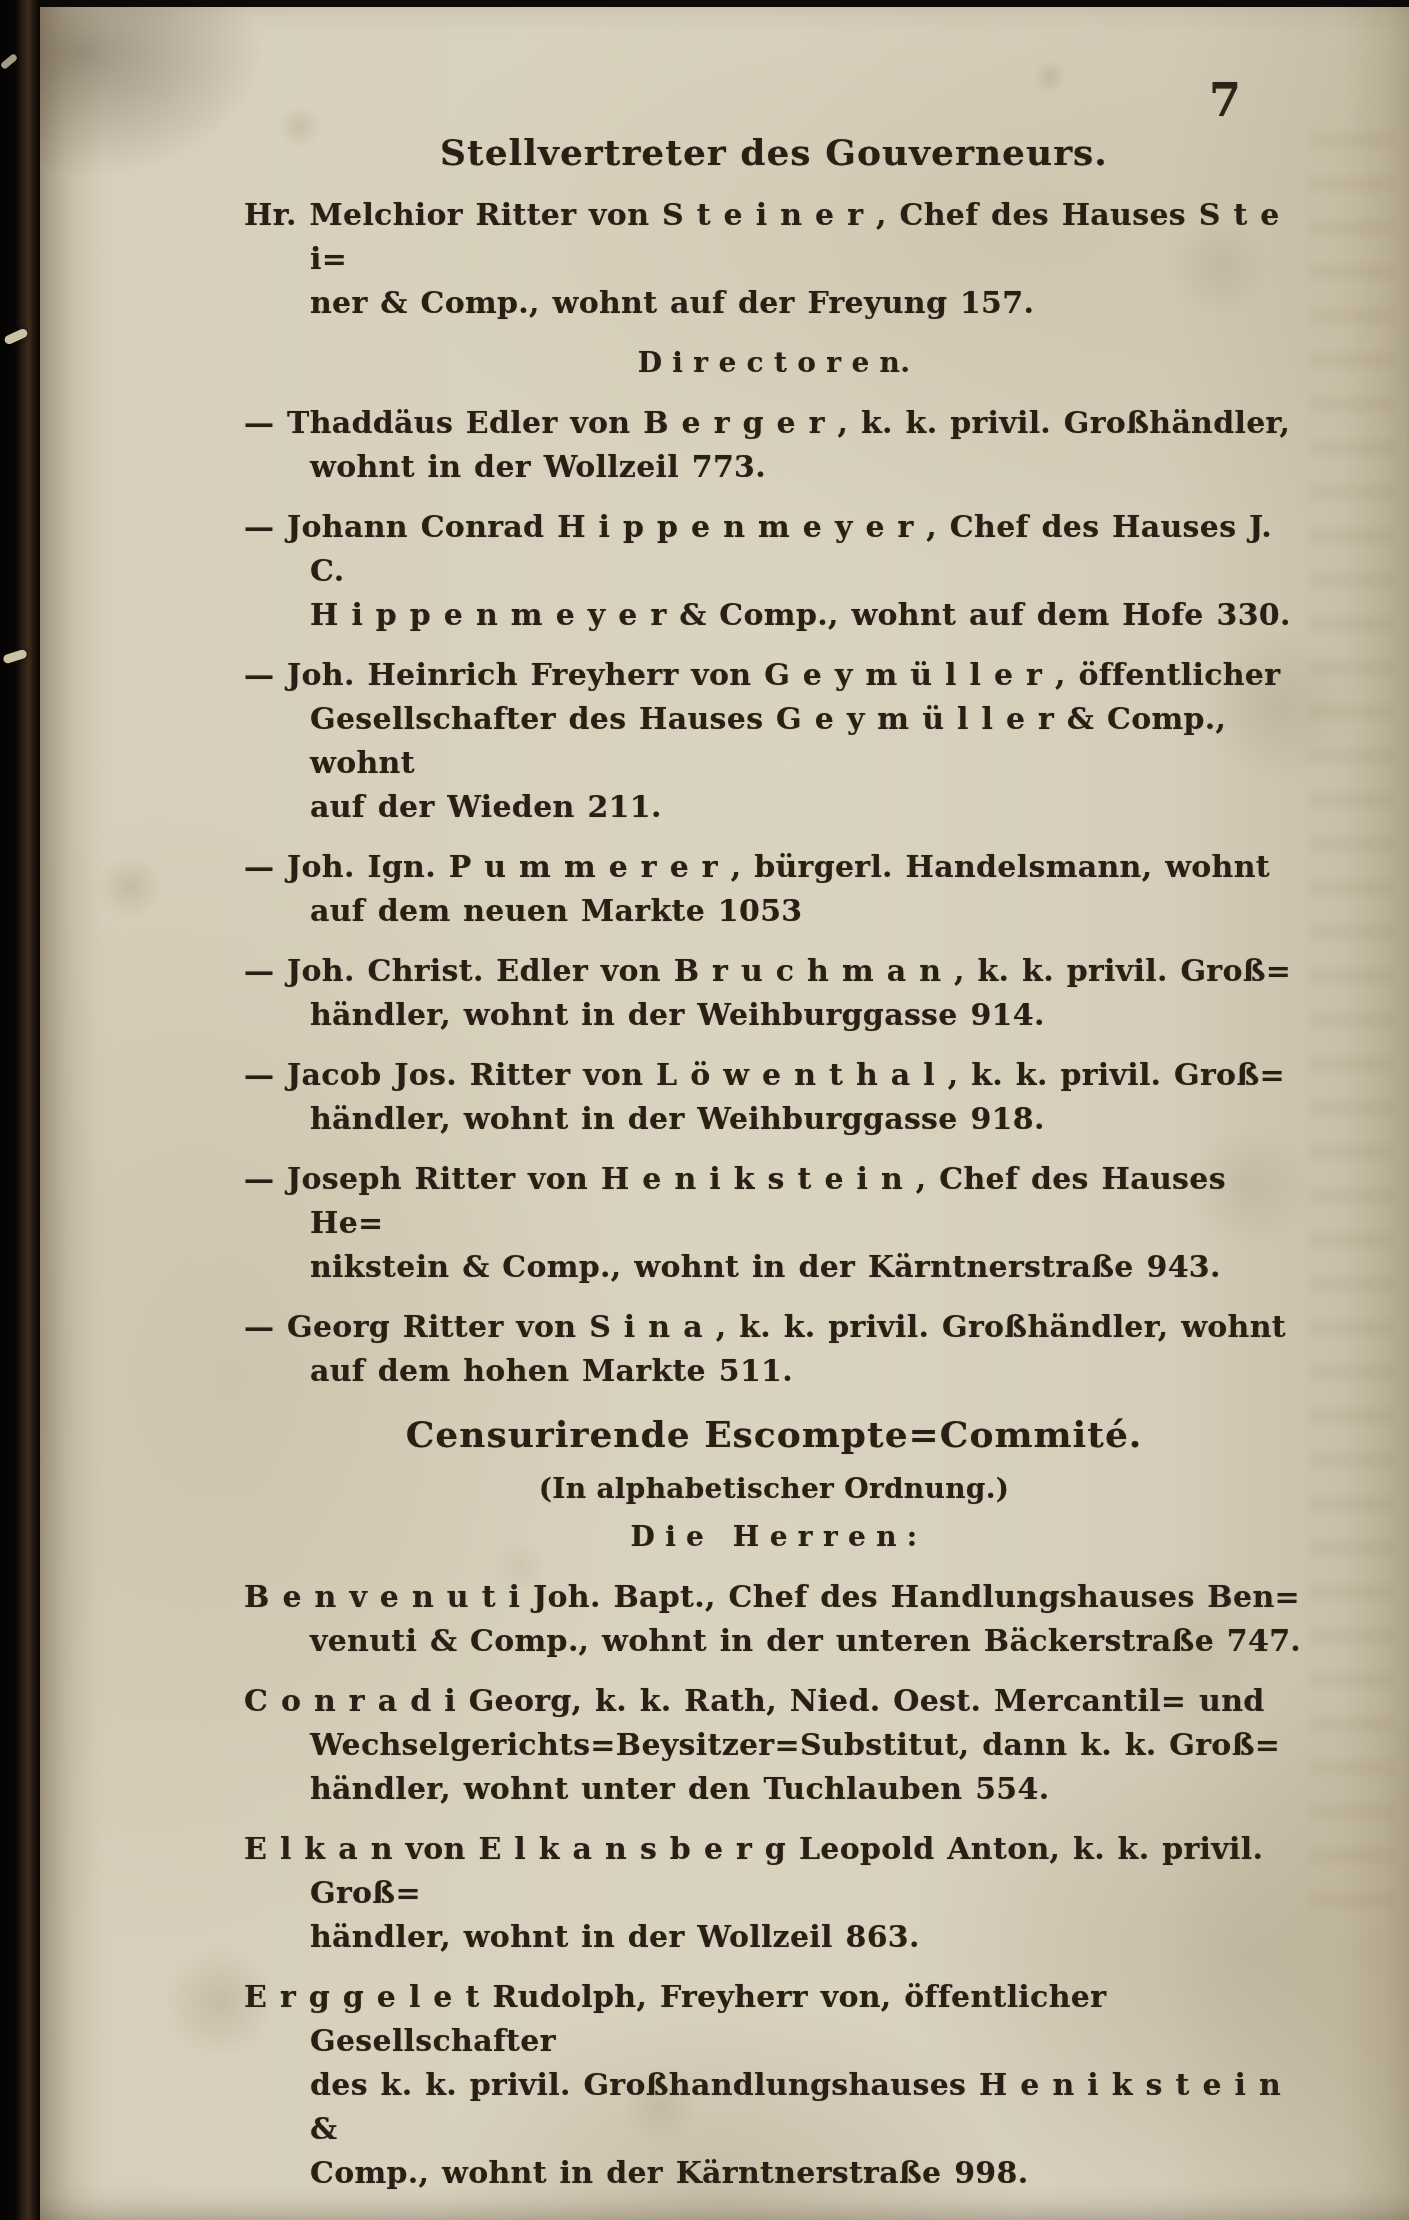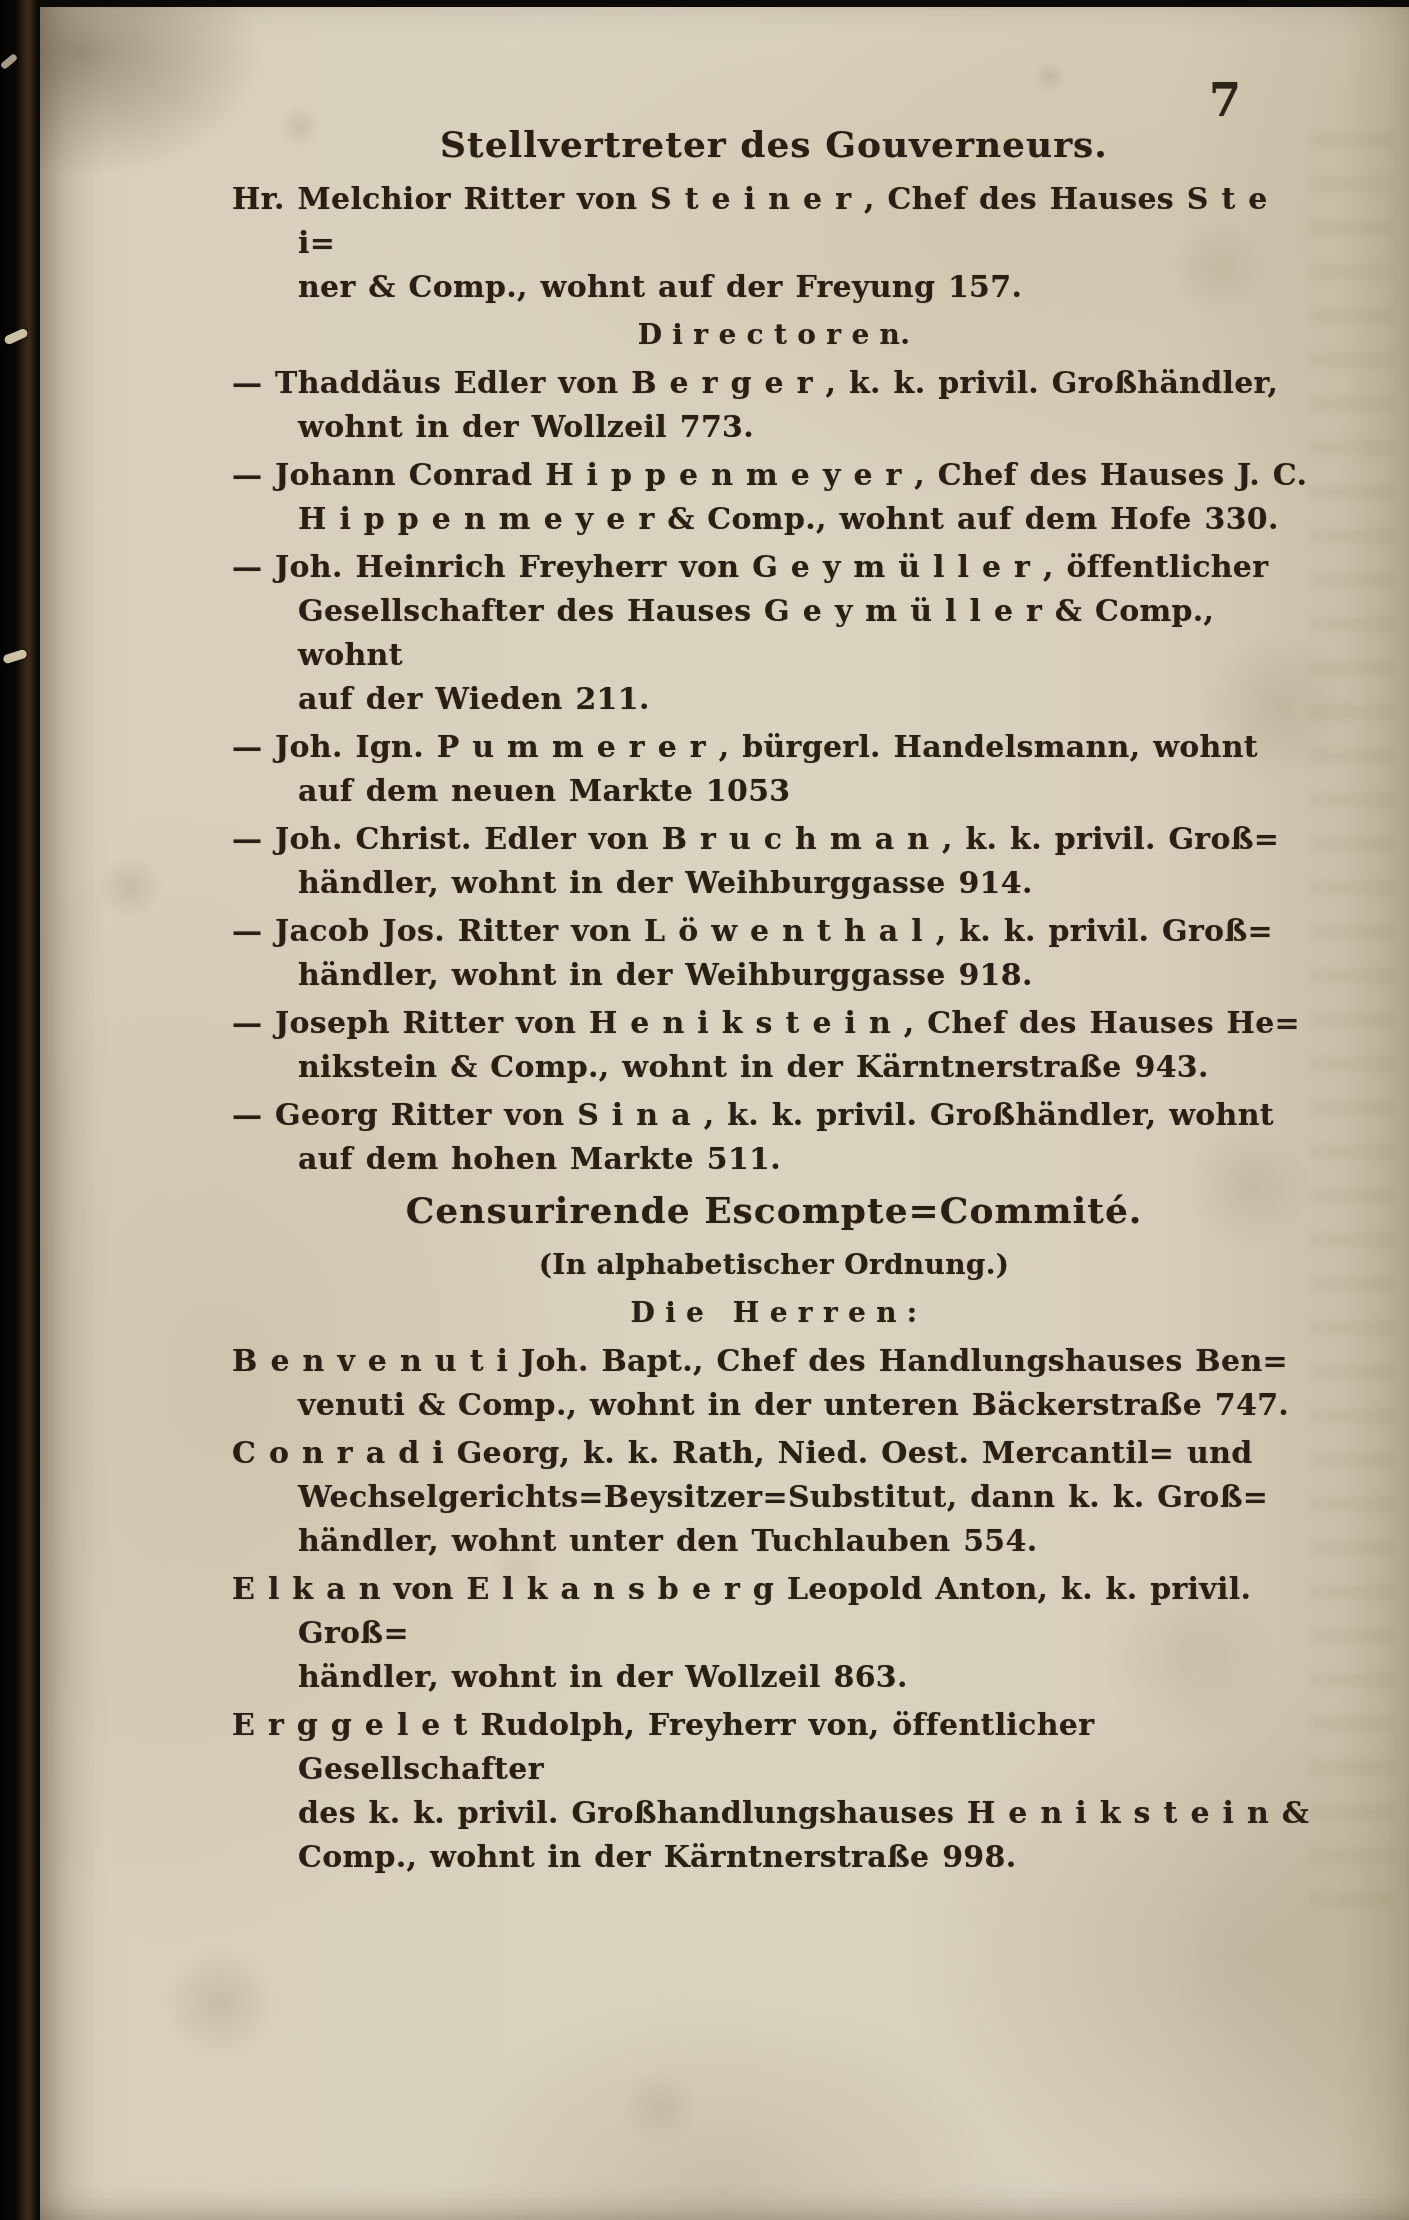--- a/index.html
+++ b/index.html
@@ -86,21 +86,21 @@
     position: absolute;
     top: 66px; right: 168px;
     font-size: 46px;
     font-weight: 700;
     color: #2e251a;
     text-shadow: 0 0 1px rgba(40,30,16,.45);
   }
 
   .text-block {
     position: absolute;
-    left: 188px; top: 110px;
+    left: 188px; top: 118px;
     width: 1092px;
     color: #291f14;
     font-weight: 700;
     font-size: 30px;
     line-height: 44px;
     letter-spacing: .3px;
     text-shadow: 0 0 1px rgba(40,30,16,.40);
   }
 
   .heading { text-align: center; }
@@ -110,21 +110,21 @@
     letter-spacing: 1px;
     margin: 2px 0 8px;
   }
   .heading-normal {
     font-size: 28px;
     line-height: 44px;
     margin: 2px 0 4px;
   }
 
   .entry {
-    margin: 4px;
+    margin: 16px;
     padding-left: 66px;
     text-indent: -66px;
     white-space: pre-line;
     word-spacing: 2px;
   }
 </style>
 </head>
 <body>
 
 <div class="scan">

